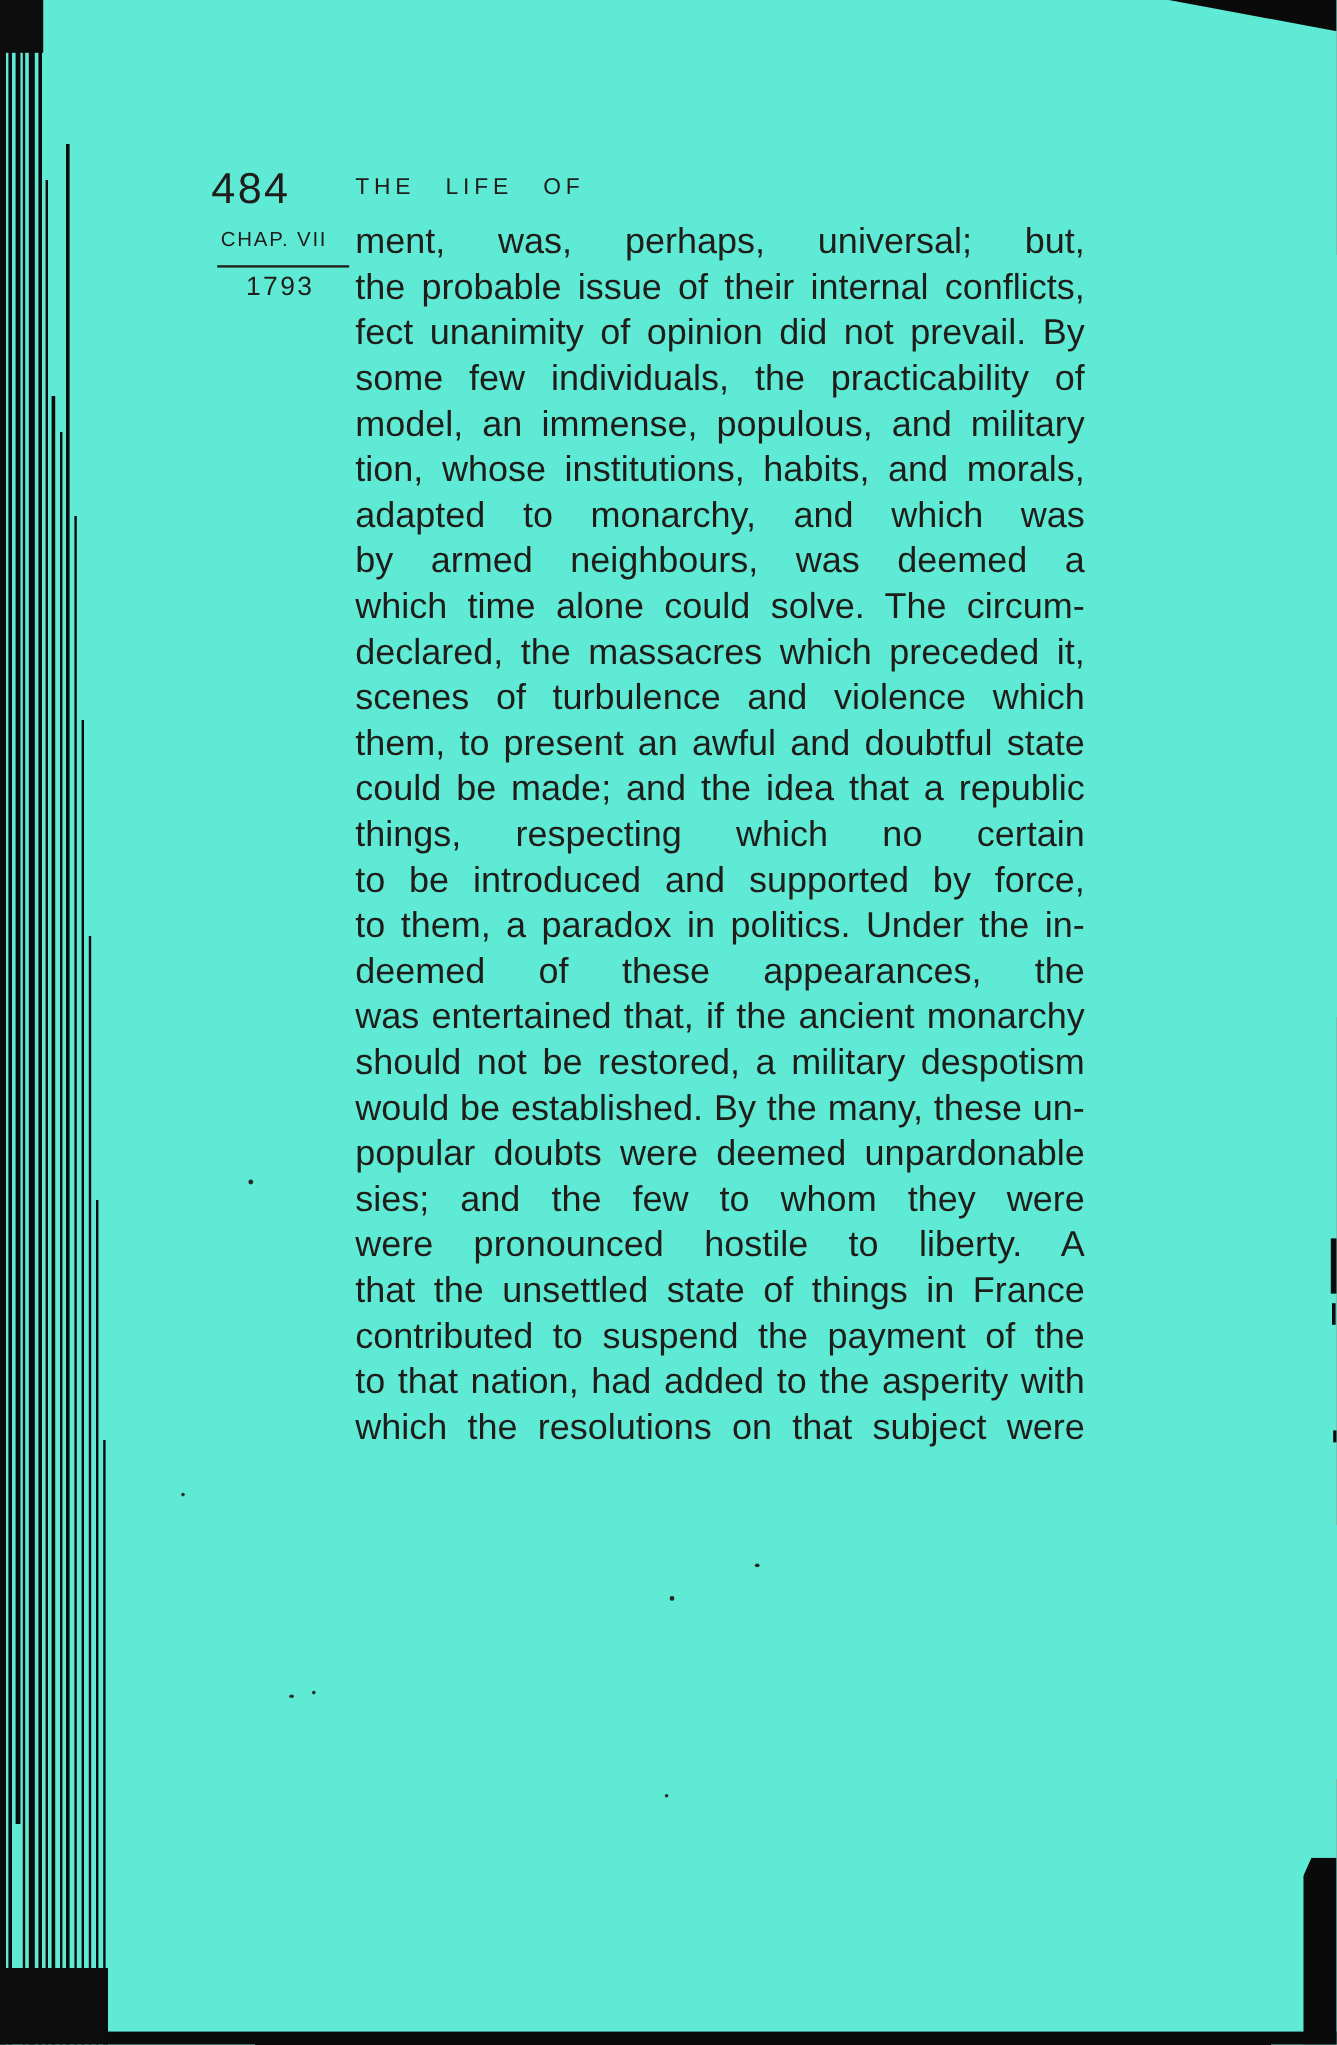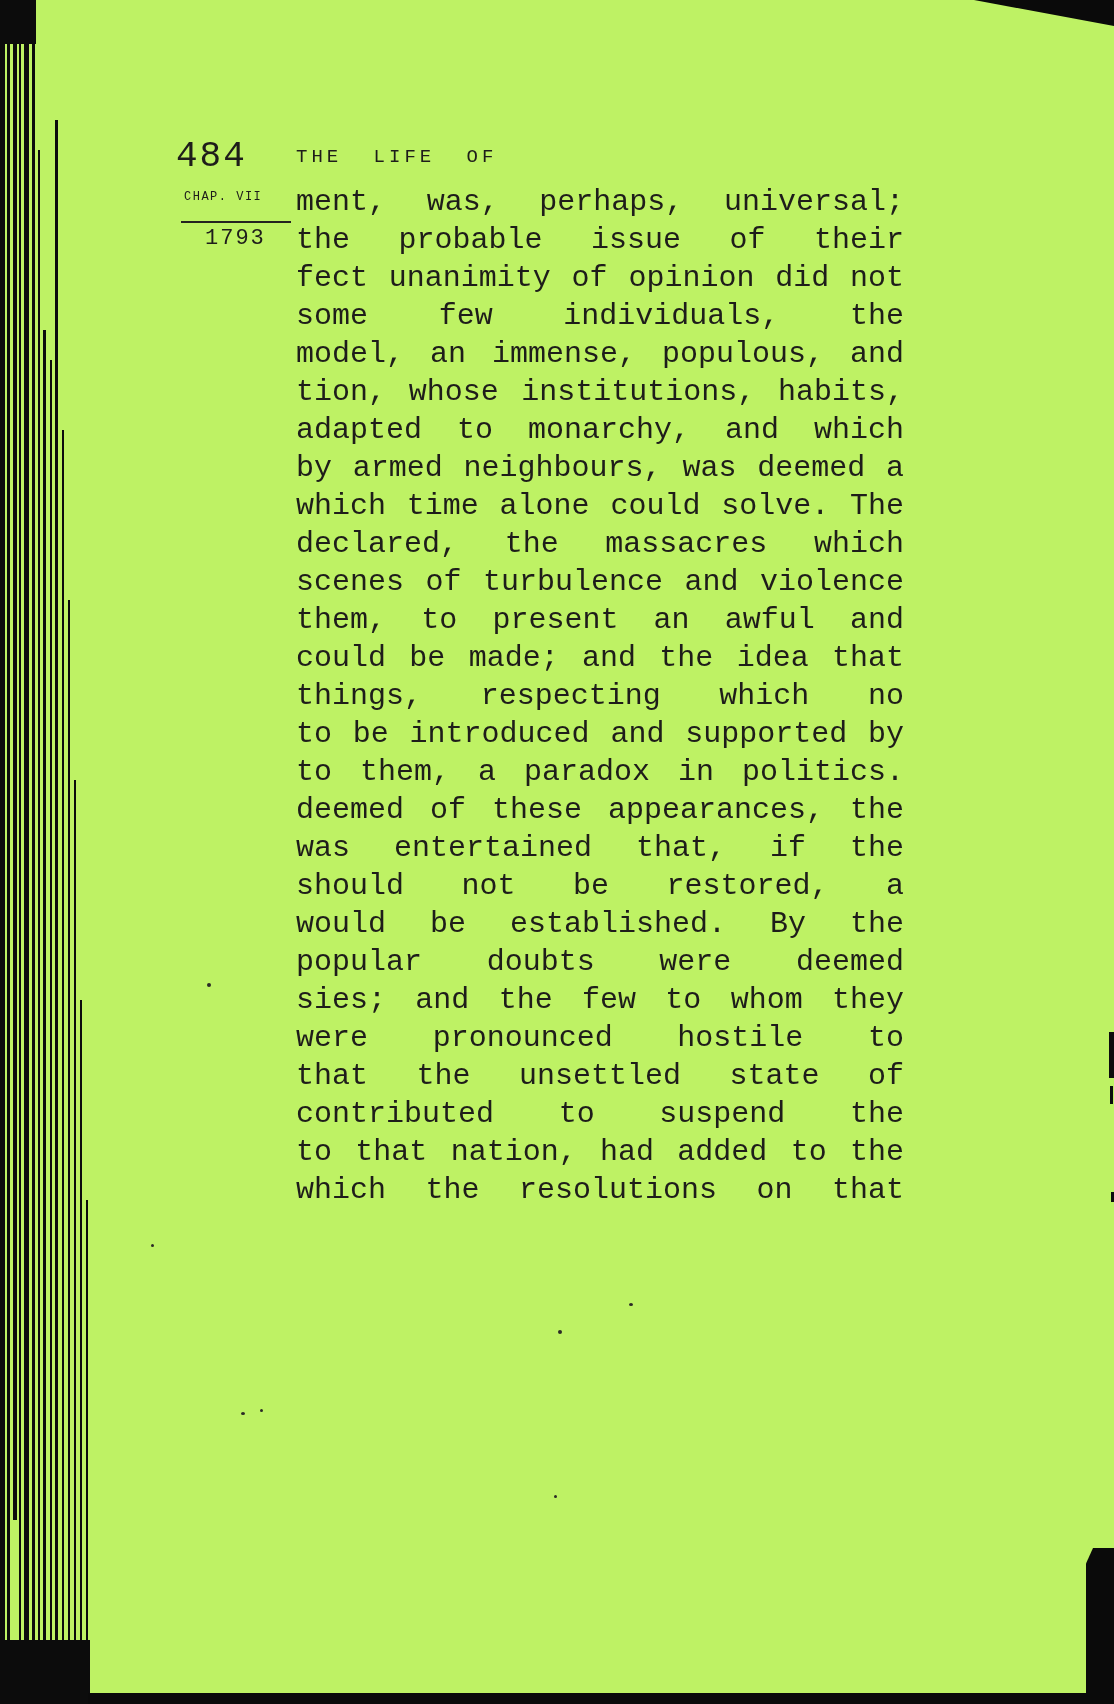--- a/index.html
+++ b/index.html
@@ -4,23 +4,23 @@
 <style>
   html, body {
     margin: 0;
     padding: 0;
     background: #888;
   }
   .page {
     position: relative;
     width: 1114px;
     height: 1704px;
-    background: #bef264;
+    background: #5eead4;
     overflow: hidden;
-    font-family: Liberation Mono, monospace;
+    font-family: Liberation Sans, sans-serif;
     color: #1e1d1a;
   }
   
   .streak, .blob, .speck, .edge-mark {
     position: absolute;
     background: #0c0c0c;
   }
   .corner-wedge {
     position: absolute;
     top: 0;
@@ -66,21 +66,21 @@
     width: 608px;
     text-align: left;
     font-size: 19px;
     letter-spacing: 4px;
     word-spacing: 16px;
   }
   .margin-chapter {
     position: absolute;
     left: 184px;
     top: 190px;
-    font-size: 12px;
+    font-size: 17px;
     letter-spacing: 1.5px;
   }
   .margin-rule {
     position: absolute;
     left: 181px;
     top: 221px;
     width: 110px;
     height: 2px;
     background: #24231f;
   }

